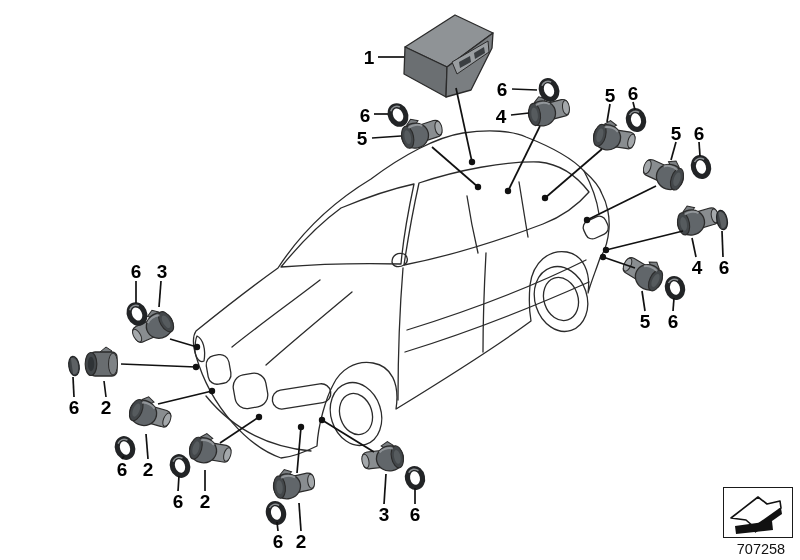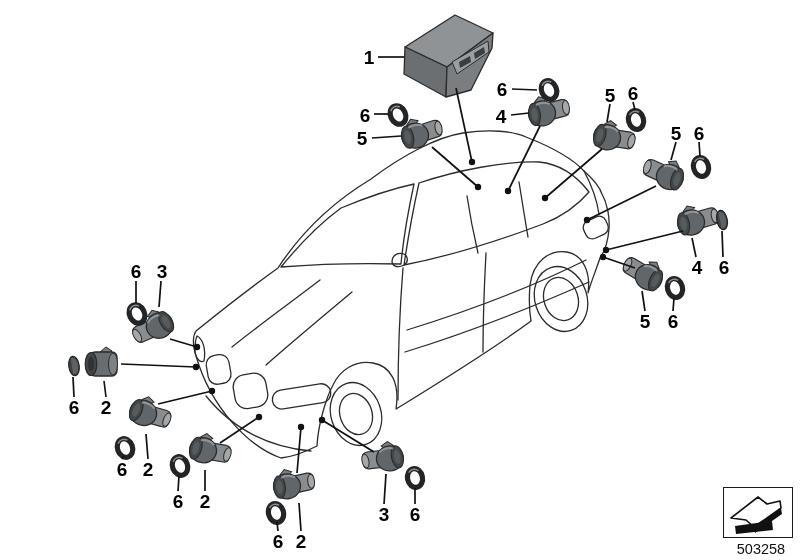--- a/index.html
+++ b/index.html
@@ -259,14 +259,14 @@
     </div>
 
   <div class="ref-box">
     <svg width="67" height="48" viewBox="0 0 67 48">
       <polygon points="30,39 57,20 58,26 31,45" fill="#111"></polygon>
       <path d="M 7,30 L 34,9 L 43,16 L 56,13 L 57,20 L 30,39 L 22,32 Z" fill="#fff" stroke="#111" stroke-width="1.6" stroke-linejoin="round"></path>
       <polygon points="11,38 48,33 49,42 12,46" fill="#111"></polygon>
     </svg>
   </div>
 
-  <div class="part-number">503258</div>
+  <div class="part-number">707258</div>
 </div>
 
 </body></html>

